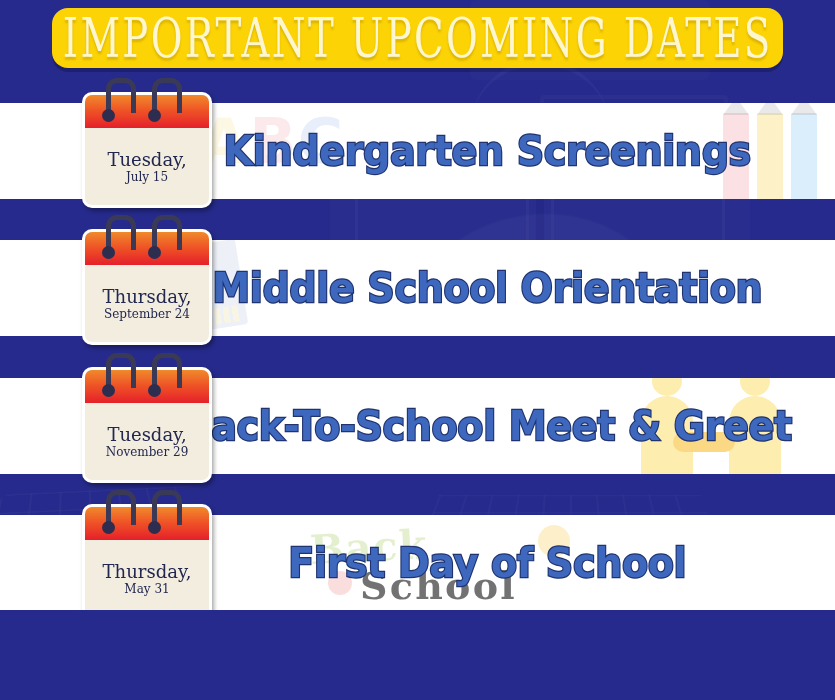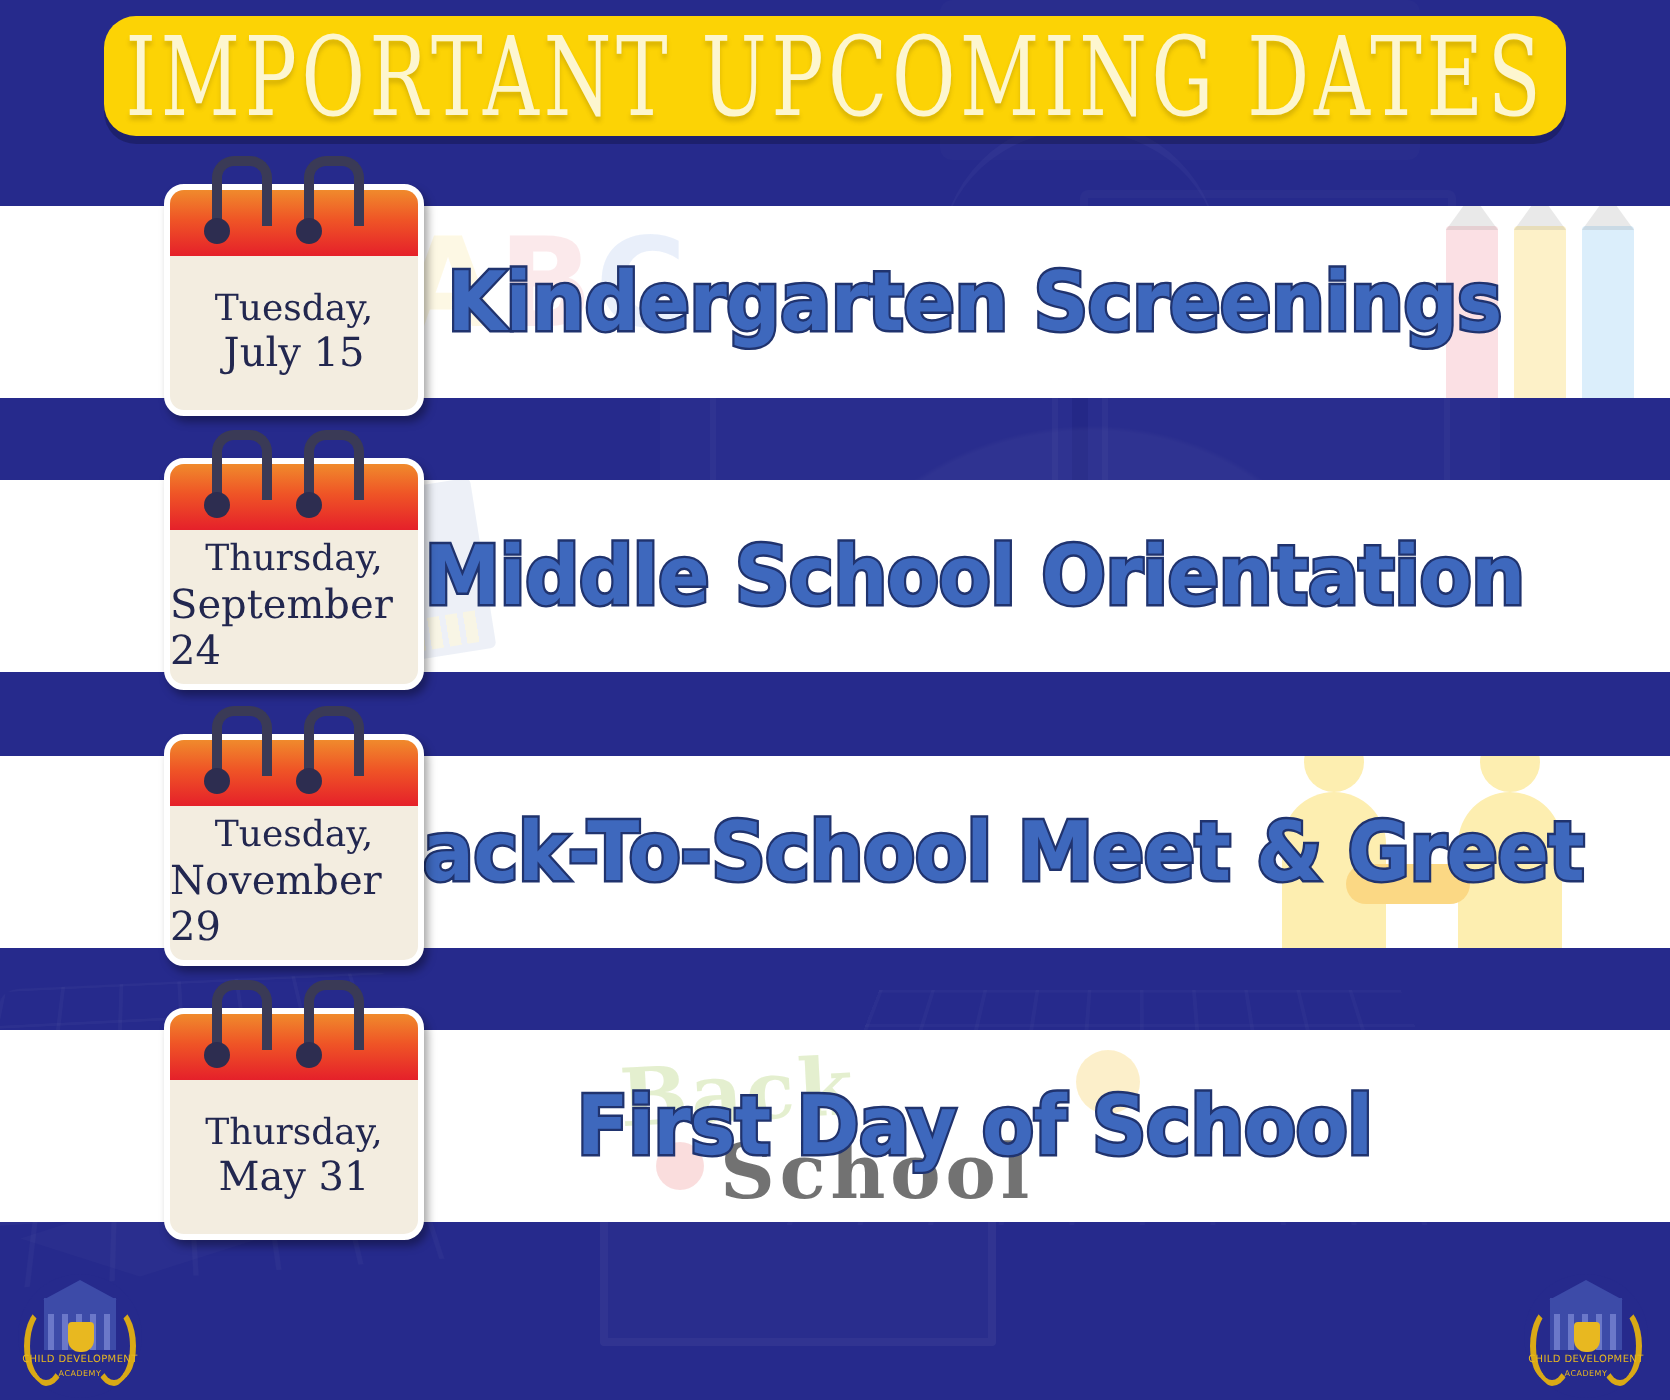--- a/index.html
+++ b/index.html
@@ -4,21 +4,21 @@
 <style>
   html,body{margin:0;padding:0;}
   body{
     width:835px;height:700px;
     font-family:"Liberation Sans", sans-serif;
     background:#262a8c;
     overflow:hidden;
   }
   #poster{
     position:relative;
-    width:835px;height:700px;
+    width:835px;height:610px;
     background:#262a8c;
     overflow:hidden;
   }
 
   
   .bg-layer{position:absolute;inset:0;overflow:hidden;}
   .wm{position:absolute;opacity:.30;}
 
   .wm-book{
     left:330px;top:150px;width:420px;height:150px;
@@ -213,21 +213,21 @@
     background:linear-gradient(180deg,#f08a2c 0%,#ef5526 45%,#e5202a 100%);
   }
   .cal-text{
     flex:1;display:flex;flex-direction:column;align-items:center;justify-content:center;
     font-family:"DejaVu Serif", serif;
     color:#22274f;
     line-height:1.18;
     border-radius:13px;
   }
   .cal-day{font-size:18px;}
-  .cal-date{font-size:20px;}
+  .cal-date{font-size:12px;}
 
   
   .crest{
     position:absolute;top:637px;width:62px;height:62px;border-radius:50%;
     background:#262a8c;
     overflow:hidden;
   }
   #crest-left{left:9px;}
   #crest-right{left:762px;}
   .crest .building{

